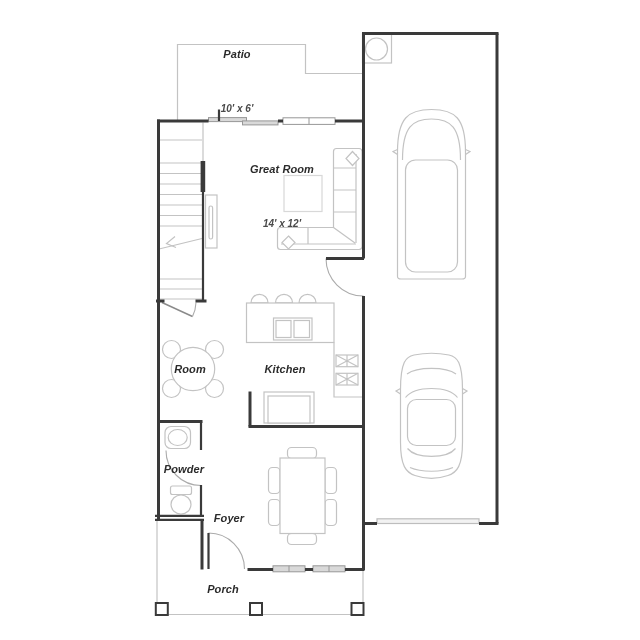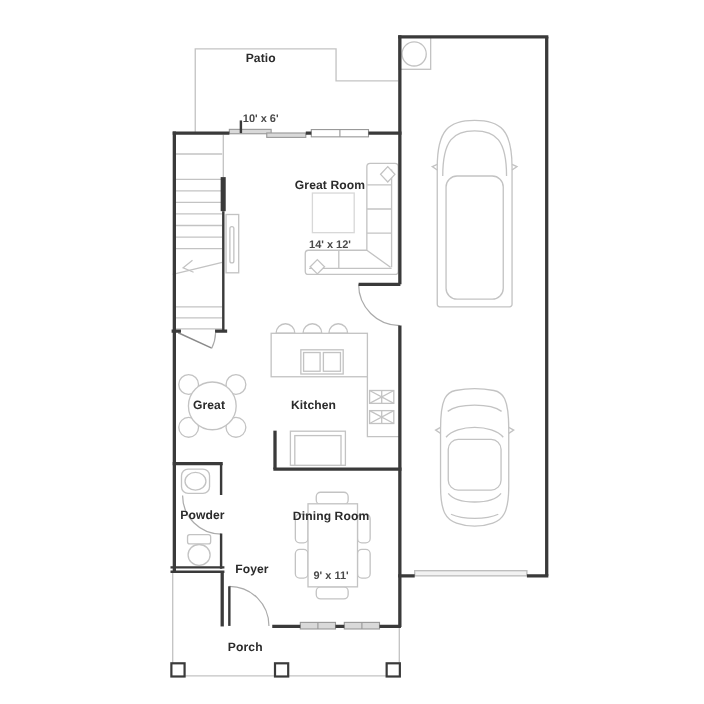--- a/index.html
+++ b/index.html
@@ -4,21 +4,21 @@
 <style>
   :root{
     --wall:#3a3a3a;
     --line-light:#c3c3c3;
     --window-fill:#d9d9d9;
     --text-primary:#2b2b2b;
     --text-secondary:#4a4a4a;
     --background:#ffffff;
   }
   html,body{margin:0;padding:0;background:var(--background);}
-  #plan{position:relative;width:624px;height:640px;background:var(--background);overflow:hidden;}
+  #plan{position:relative;width:624px;height:640px;background:var(--background);overflow:hidden;font-style:italic;}
   #plan svg{position:absolute;left:0;top:0;}
   
   .wall{stroke:var(--wall);stroke-width:3;fill:none;}
   .wall2{stroke:var(--wall);stroke-width:2.2;fill:none;}
   .s{fill:none;stroke:var(--line-light);stroke-width:1.2;}
   .f{fill:#fff;stroke:var(--line-light);stroke-width:1.2;}
   .rug{fill:none;stroke:#d8d8d8;stroke-width:1.2;}
   .arc{fill:none;stroke:#ababab;stroke-width:1.1;}
   .win{fill:var(--window-fill);stroke:#979797;stroke-width:1;}
   .winO{fill:#fff;stroke:#979797;stroke-width:1;}
@@ -190,42 +190,38 @@
       <path class="wall2" d="M203,192 L203,301"></path>
       <path class="wall2" d="M219,109.5 L219,121"></path>
     </g>
   </svg>
 
   <div class="label" style="left:237px;top:81px">
     <div class="room-name">Patio</div>
     <div class="room-dims">10' x 6'</div>
   </div>
 
-  <div class="label" style="left:300px;top:196px">
+  <div class="label" style="left:282px;top:196px">
     <div class="room-name">Great Room</div>
     <div class="room-dims">14' x 12'</div>
   </div>
 
 
   <div class="label" style="left:285px;top:369px">
     <div class="room-name">Kitchen</div>
   </div>
 
   <div class="label" style="left:190px;top:369px">
-    <div class="room-name">Great</div>
+    <div class="room-name">Room</div>
   </div>
 
   <div class="label" style="left:184px;top:469px">
     <div class="room-name">Powder</div>
   </div>
 
-  <div class="label" style="left:301px;top:497px">
-    <div class="room-name">Dining Room</div>
-    <div class="room-dims">9' x 11'</div>
-  </div>
 
   <div class="label" style="left:229px;top:518px">
     <div class="room-name">Foyer</div>
   </div>
 
   <div class="label" style="left:223px;top:589px">
     <div class="room-name">Porch</div>
   </div>
 
   <svg width="640" height="640" viewBox="0 0 640 640" style="pointer-events:none">

